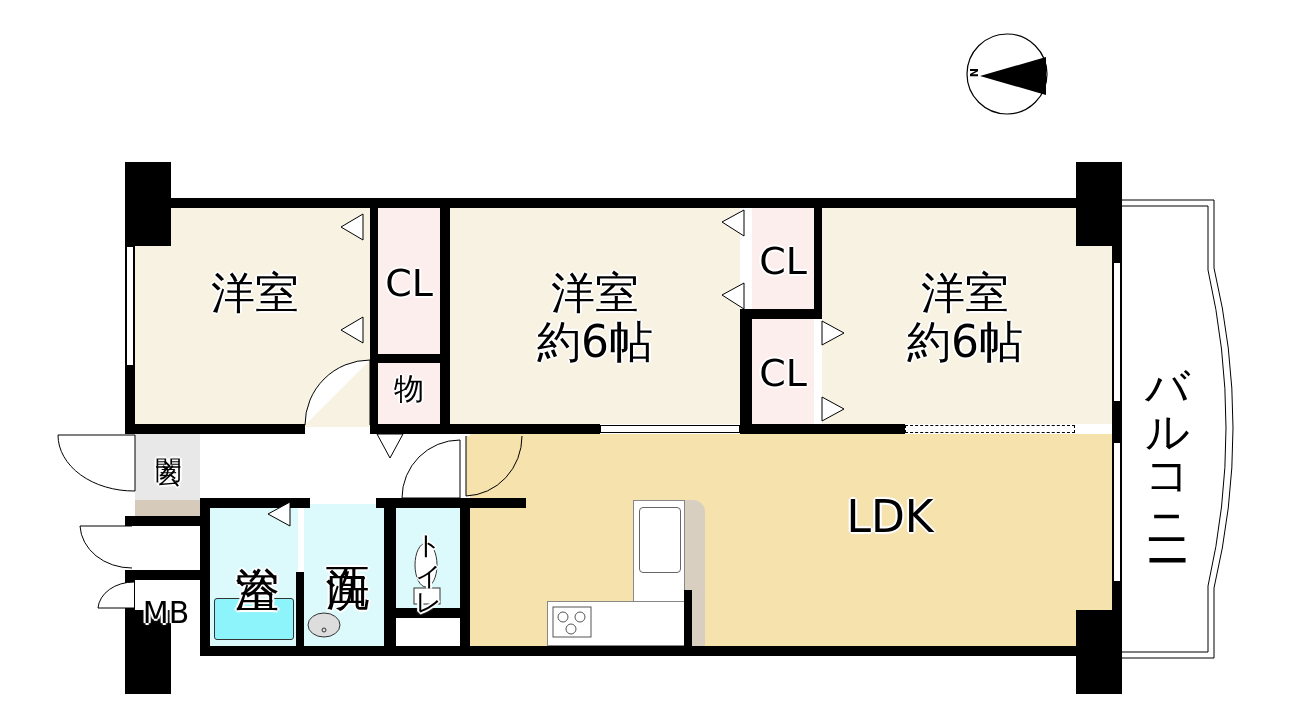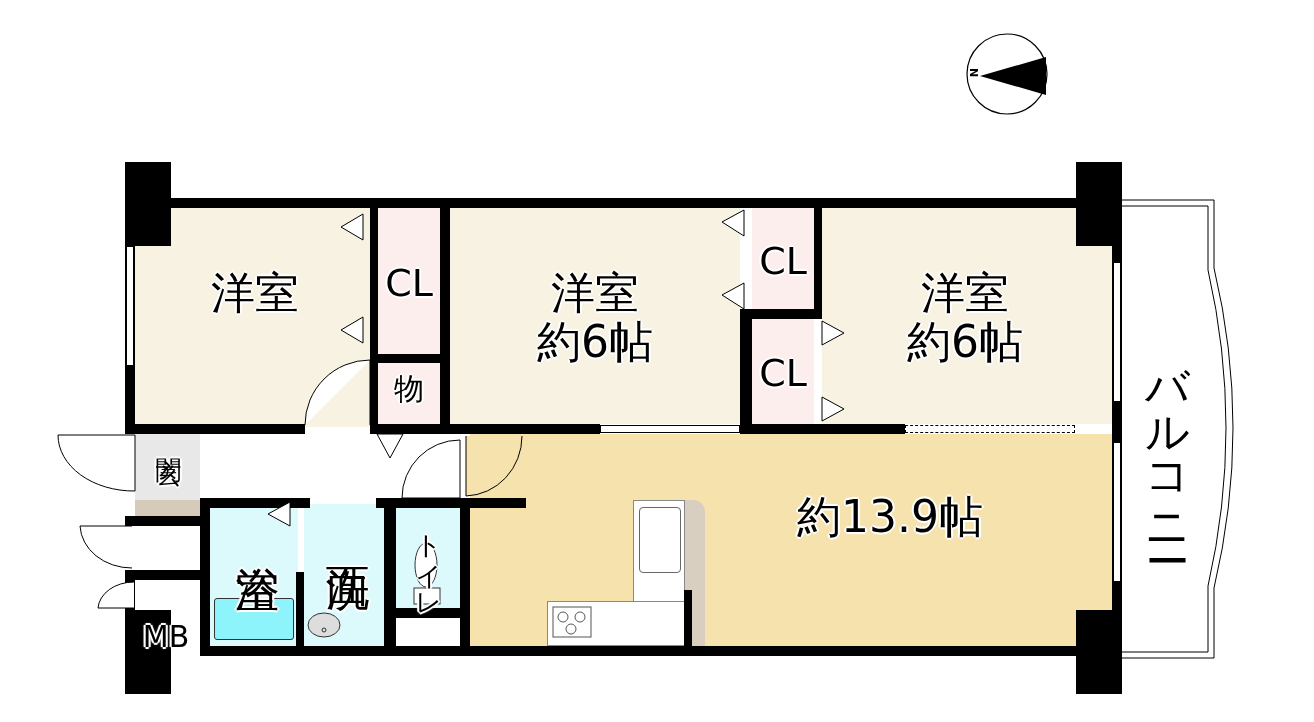--- a/index.html
+++ b/index.html
@@ -147,17 +147,17 @@
   <div>約6帖</div>
 </div>
 <div class="lbl mid" style="left:374px;top:262px;width:70px;">CL</div>
 <div class="lbl mid" style="left:746px;top:240px;width:74px;">CL</div>
 <div class="lbl mid" style="left:746px;top:352px;width:74px;">CL</div>
 <div class="lbl sm" style="left:378px;top:372px;width:62px;">物</div>
 <div class="lbl" style="left:154px;top:438px;width:28px;font-size:26px;line-height:1.05;writing-mode:vertical-rl;">玄関</div>
 <div class="lbl big" style="left:232px;top:532px;width:48px;writing-mode:vertical-rl;line-height:1;">浴室</div>
 <div class="lbl big" style="left:322px;top:532px;width:48px;writing-mode:vertical-rl;line-height:1;">洗面</div>
 <div class="lbl" style="left:412px;top:516px;width:30px;font-size:26px;writing-mode:vertical-rl;line-height:1;">トイレ</div>
-<div class="lbl sm" style="left:136px;top:620px;width:60px;">MB</div>
+<div class="lbl sm" style="left:136px;top:596px;width:60px;">MB</div>
 <div class="lbl big" style="left:770px;top:492px;width:240px;">
-  <div>約13.9帖</div>
+  <div>LDK</div>
 </div>
 <div class="lbl big" style="left:1142px;top:338px;width:48px;writing-mode:vertical-rl;line-height:1;">バルコニー</div>
 
 </body></html>

